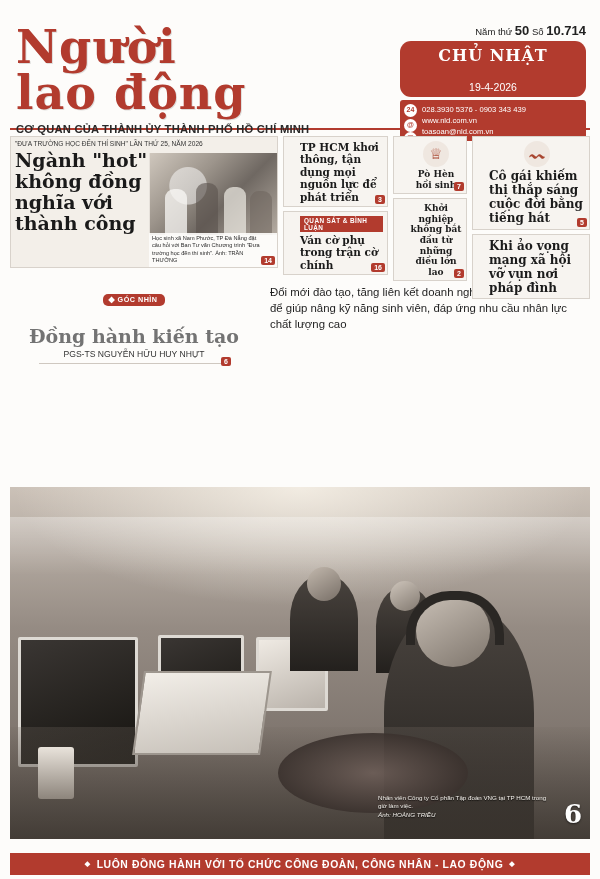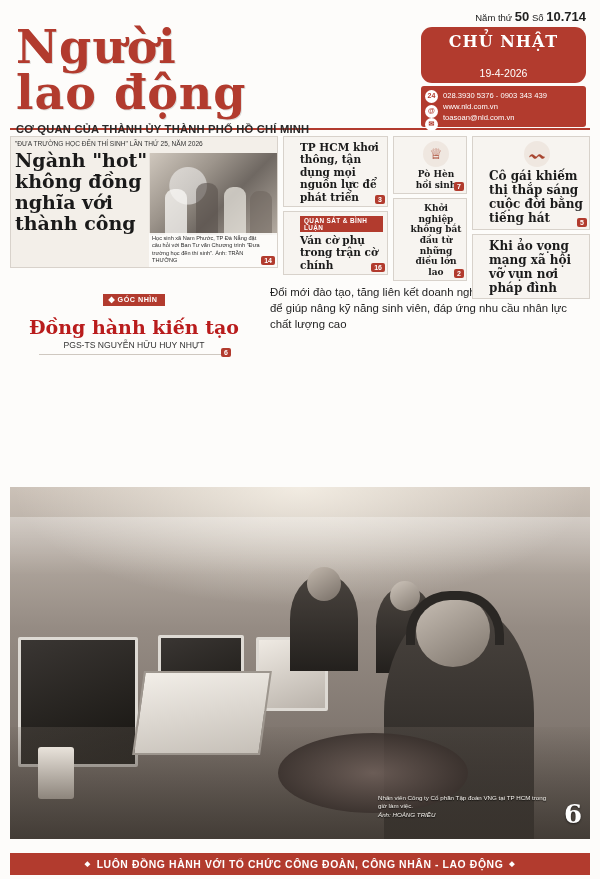--- a/index.html
+++ b/index.html
@@ -39,22 +39,22 @@
   .nameplate .l2 { font-size: 46px; margin-top: 2px; }
   .slogan {
     margin-top: 8px;
     font-size: 11.2px;
     font-weight: bold;
     color: #2a2a2a;
     letter-spacing: 0.2px;
   }
 
   .mast-right {
-    position: absolute; right: 4px; top: 1px;
-    width: 165px;
+    position: absolute; right: 4px; top: 15px;
+    width: 186px;
     text-align: center;
   }
   .issue-line {
     font-size: 9.5px; color: #222; text-align: right;
     margin-bottom: 3px;
   }
   .issue-line .big { font-size: 13px; font-weight: bold; }
   .date-box {
     background: #b23b2e; color: #fff;
     border-radius: 11px;
@@ -207,29 +207,29 @@
   .deck-left {
     width: 248px;
     text-align: center;
     padding-top: 6px;
   }
   .gocnhin {
     display: inline-block;
     background: #b23b2e; color: #fff;
     font-size: 7.2px; font-weight: bold; letter-spacing: 0.5px;
     padding: 1.5px 7px 1.5px 5px;
-    border-radius: 0;
+    border-radius: 5px;
   }
   .gocnhin .dot { font-size: 8px; }
   .deck-left .dh {
     font-family: "DejaVu Serif", serif;
     font-weight: bold;
     font-size: 19px;
-    color: #b91c1c;
-    margin-top: 10px;
+    color: #737373;
+    margin-top: 19px;
   }
   .deck-left .by {
     font-size: 8.6px; color: #333; margin-top: 2px;
   }
   .deck-left .rule {
     border-bottom: 1px solid #cfc8c0;
     width: 190px; margin: 4px auto 0 auto;
     position: relative;
   }
   .deck-left .rule .pagebadge { position: absolute; right: -2px; top: -6px; }

